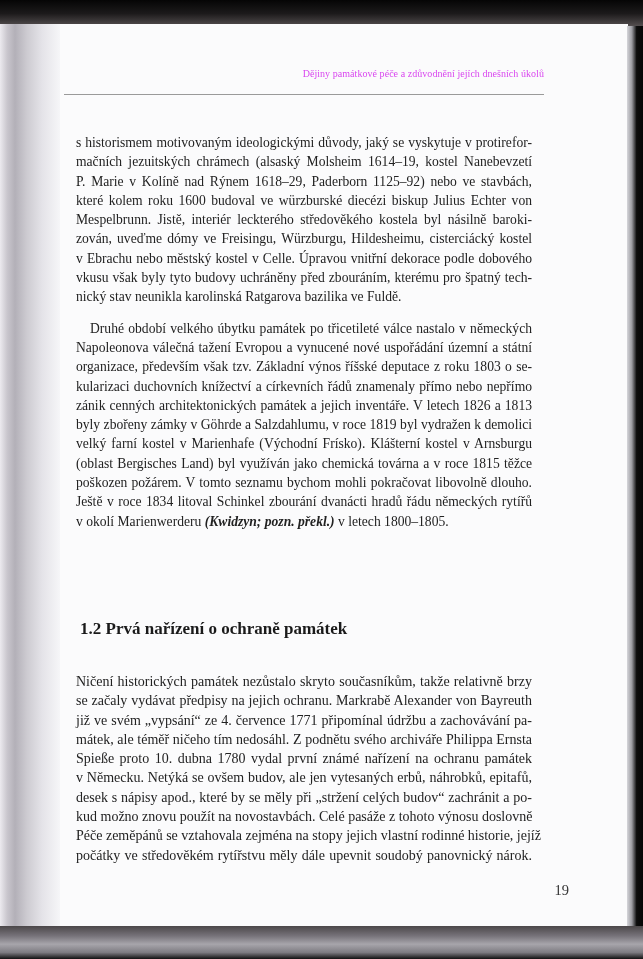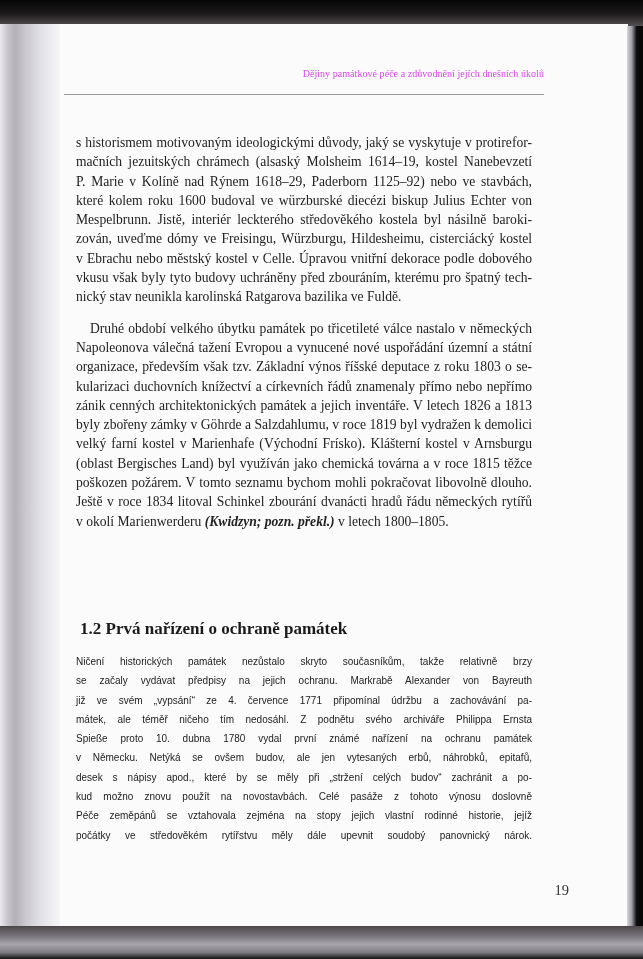--- a/index.html
+++ b/index.html
@@ -103,24 +103,24 @@
       top: 603px;
       margin: 16px;
       font-family: "Liberation Serif", "DejaVu Serif", serif;
       font-size: 17px;
       font-weight: bold;
       color: #1a1a1a;
     }
     .section-body {
       position: absolute;
       left: 64px;
-      top: 640px;
+      top: 660px;
       width: 480px;
-      font-family: Liberation Sans, sans-serif;
-      font-size: 10px;
+      font-family: Liberation Serif, serif;
+      font-size: 14px;
       line-height: 19.3px;
       color: #222;
     }
     .page-number {
       position: absolute;
       left: 545px;
       top: 882px;
       width: 24px;
       text-align: right;
       font-family: "Liberation Serif", "DejaVu Serif", serif;

